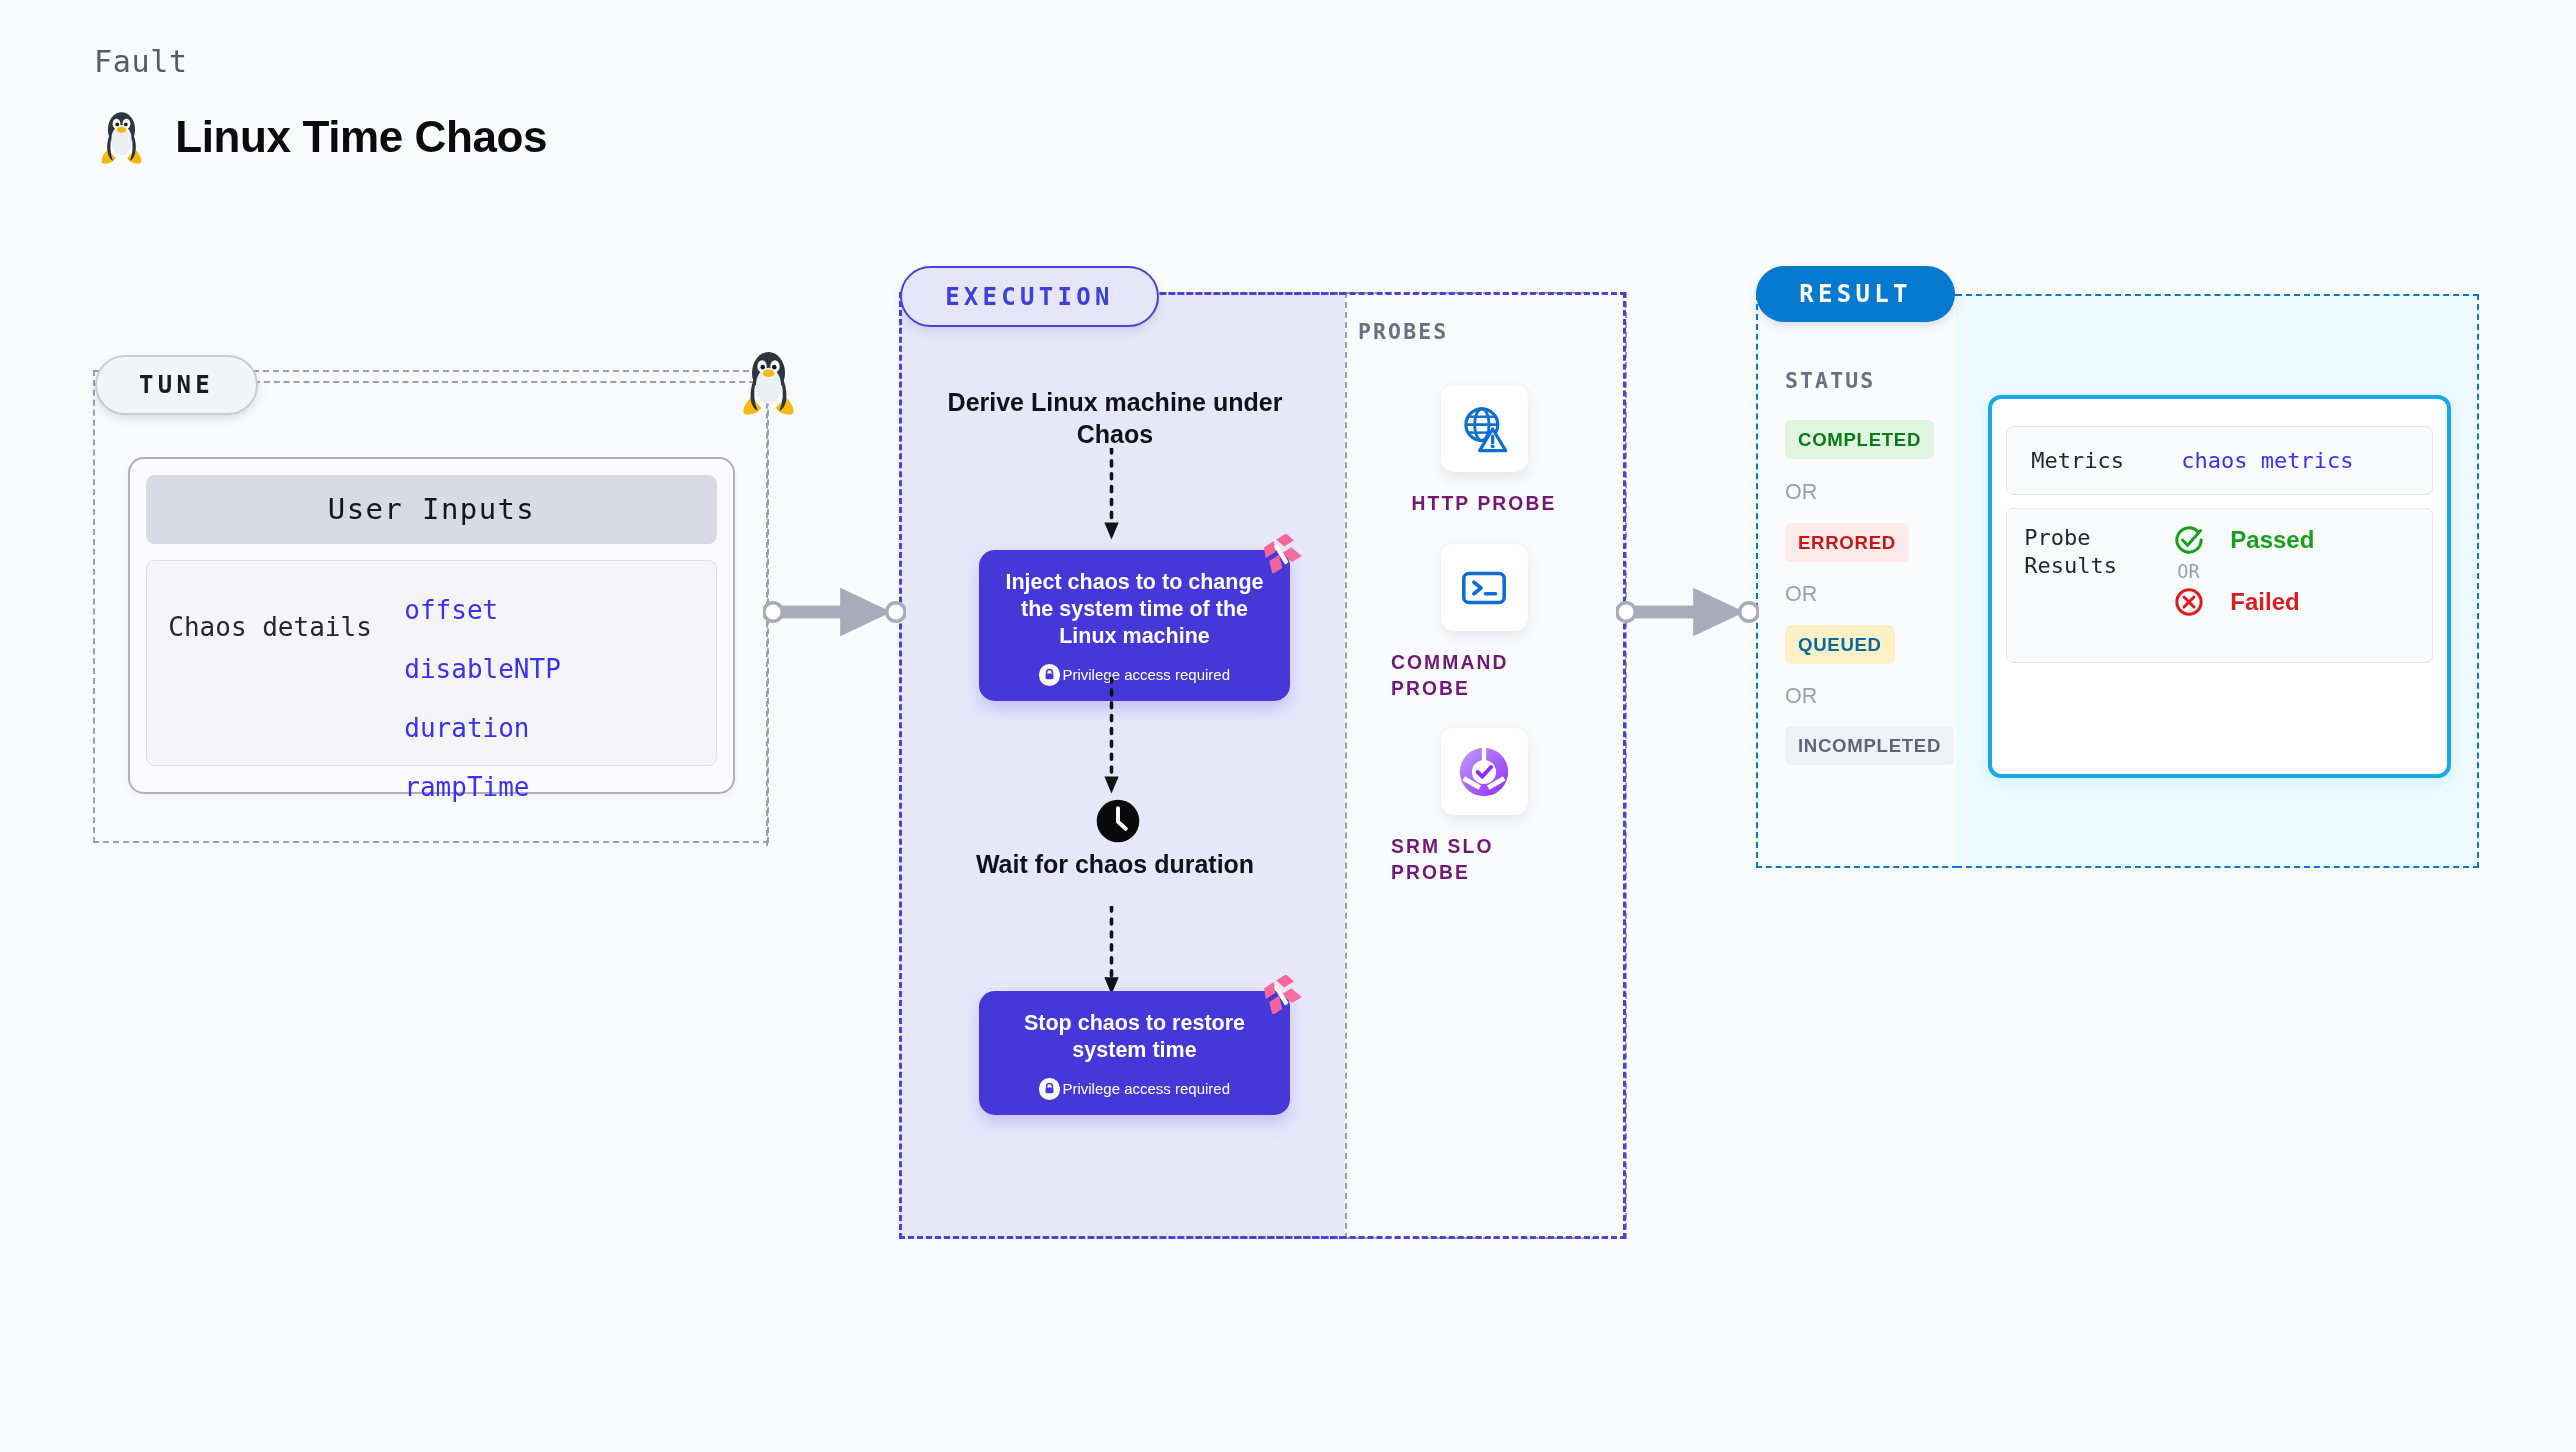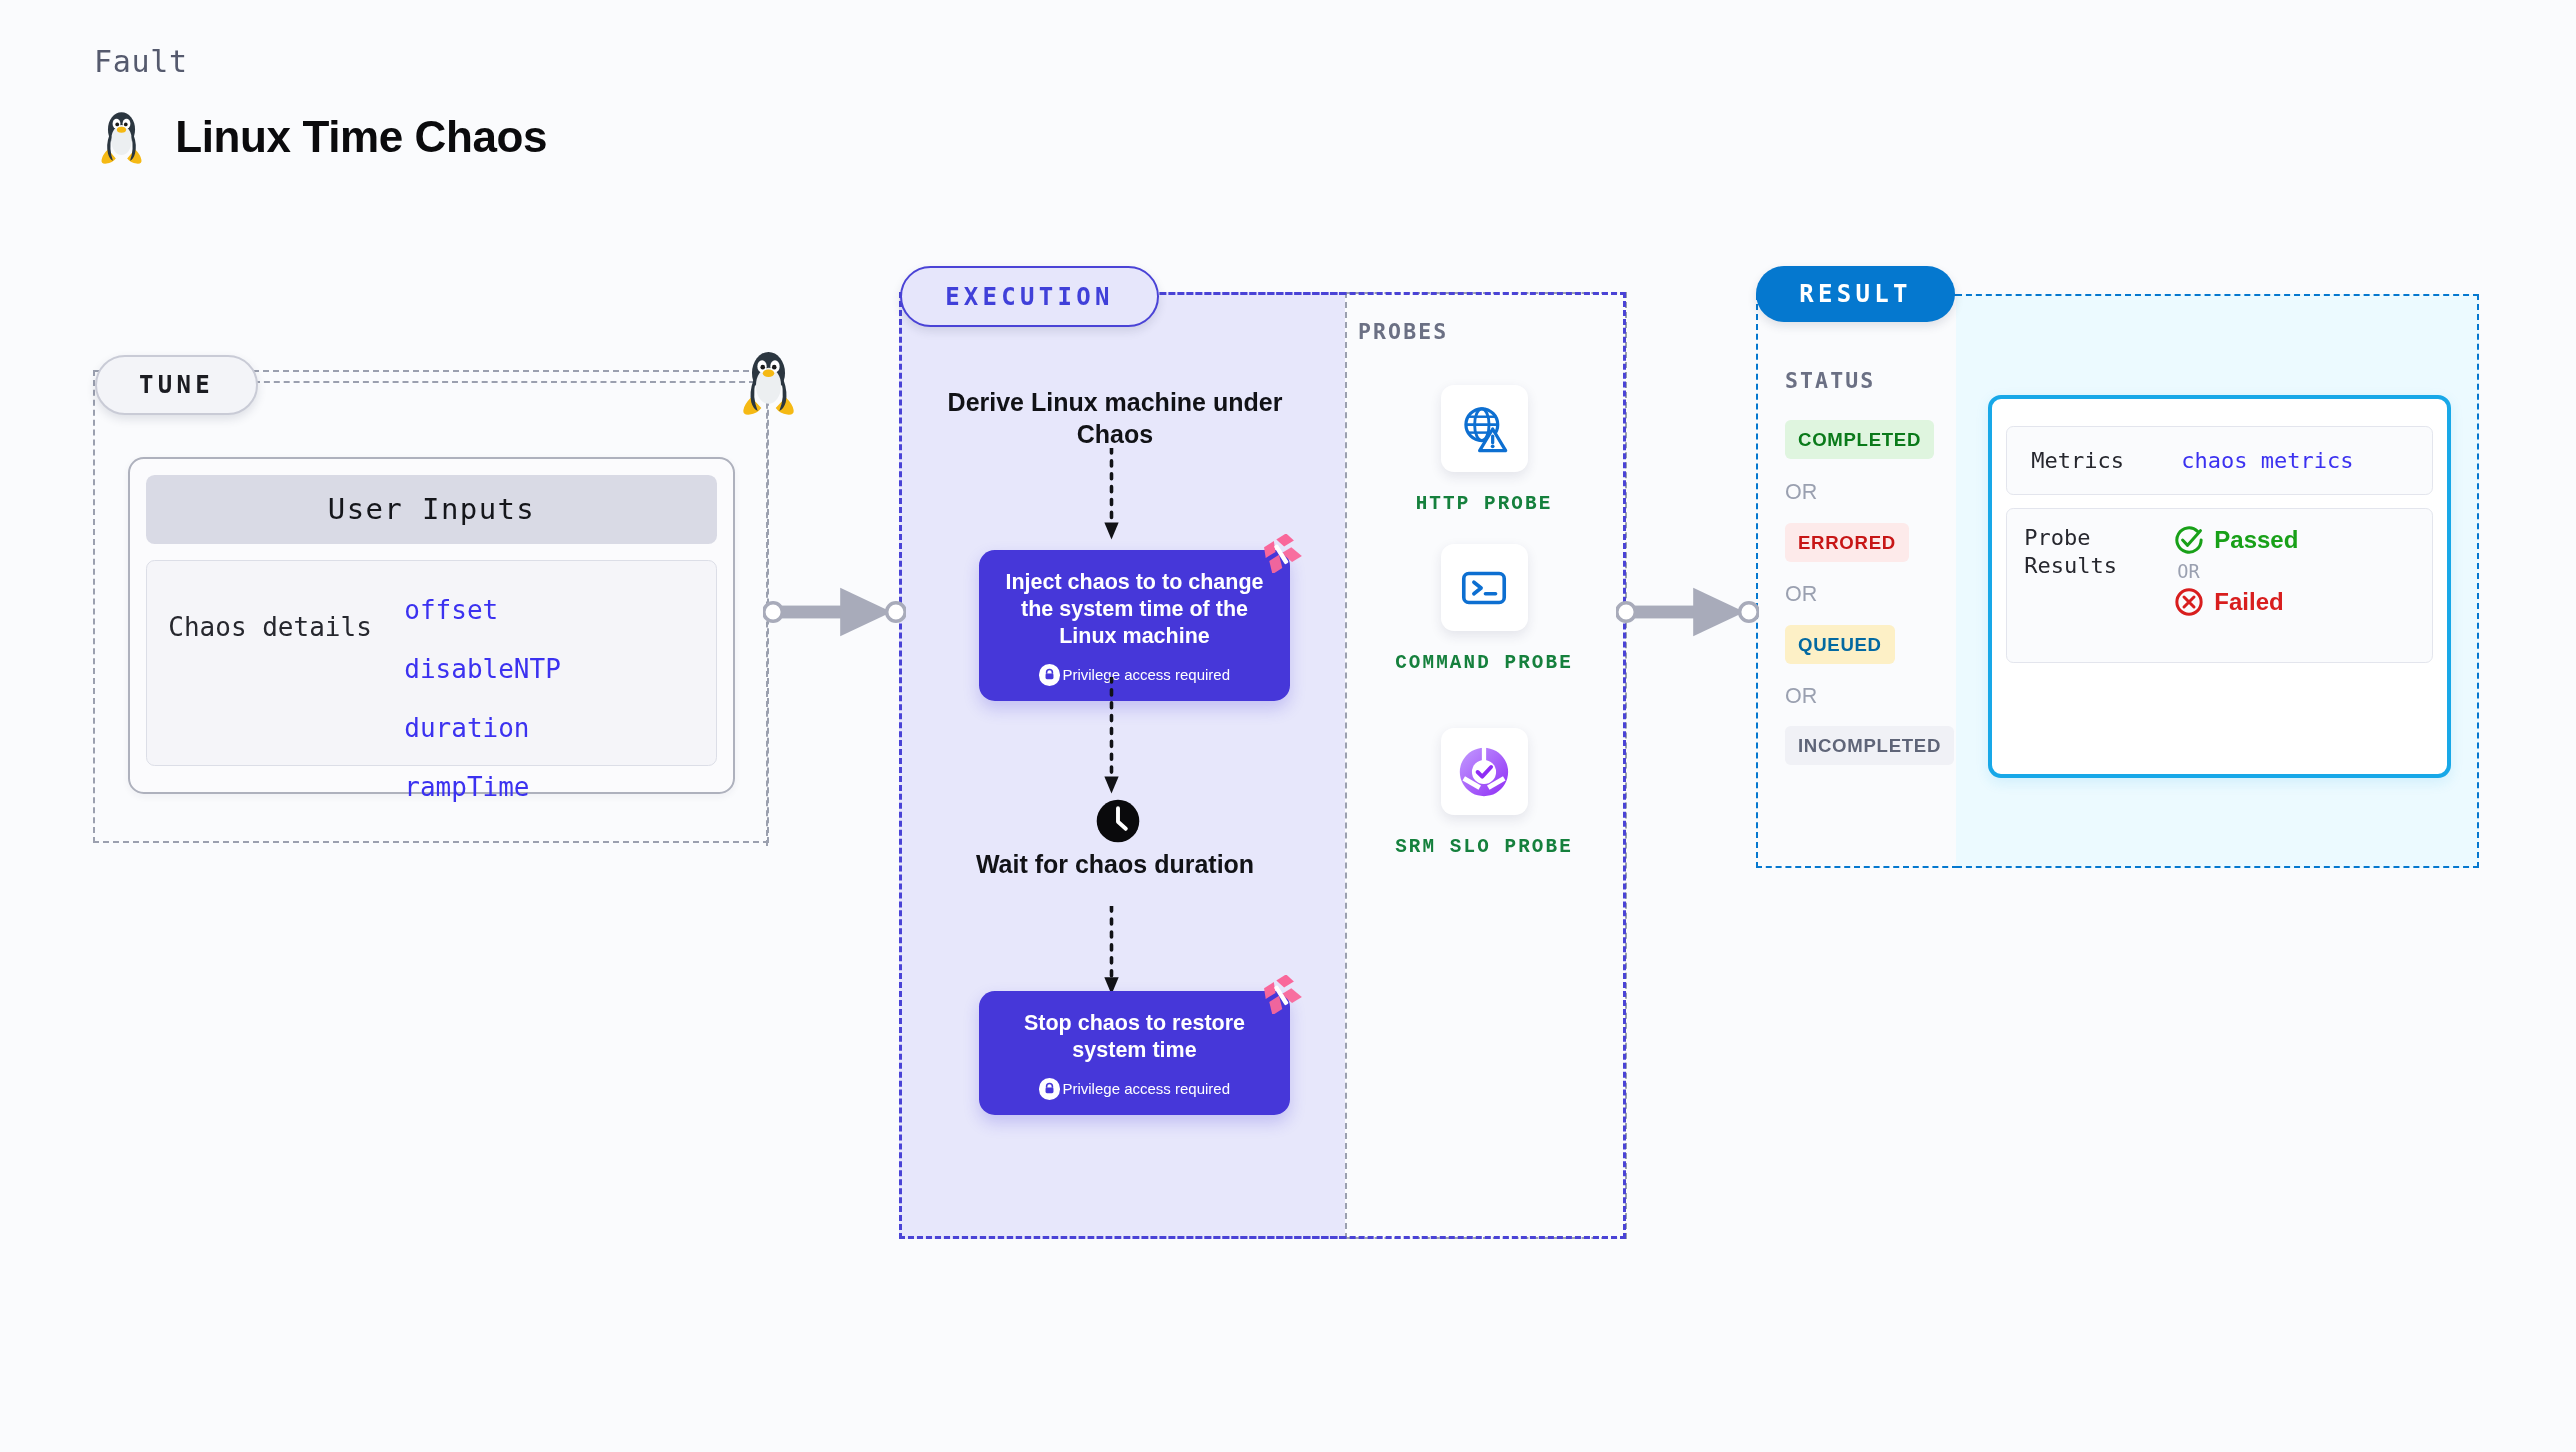--- a/index.html
+++ b/index.html
@@ -310,26 +310,26 @@
     width: 87px; height: 87px;
     background: #ffffff;
     border-radius: 13px;
     display: flex;
     align-items: center;
     justify-content: center;
     box-shadow: 0 4.3px 11.5px rgba(40,44,80,0.10);
   }
   .probe-label {
     margin-top: 18.6px;
-    font-family: Liberation Mono, monospace;
+    font-family: Liberation Sans, sans-serif;
     font-size: 19.3px;
     font-weight: bold;
-    color: #15803d;
+    color: #701a75;
     letter-spacing: 2.1px;
-    text-align: right;
+    text-align: left;
     line-height: 1.35;
   }
   #probe-http    { left: 1391px; top: 385px; }
   #probe-command { left: 1391px; top: 544px; }
   #probe-srm     { left: 1391px; top: 728px; }
 
   
   #status-label {
     position: absolute;
     left: 1785px; top: 368px;
@@ -415,21 +415,21 @@
     font-size: 22px;
     color: #3b31f0;
   }
   #probe-results-row { height: 155px; align-items: flex-start; }
   #probe-results-right {
     display: flex;
     flex-direction: column;
     gap: 5.7px;
     padding-top: 1.4px;
   }
-  .pr-line { display: flex; align-items: center; gap: 10px; }
+  .pr-line { display: flex; align-items: center; gap: 26px; }
   .pr-line .pr-text {
     font-family: "Liberation Sans", sans-serif;
     font-weight: bold;
     font-size: 24px;
   }
   #pr-passed .pr-text { color: #18a018; }
   #pr-failed .pr-text { color: #d81e1e; }
   #pr-or {
     font-family: "DejaVu Sans Mono", monospace;
     font-size: 18.6px;

